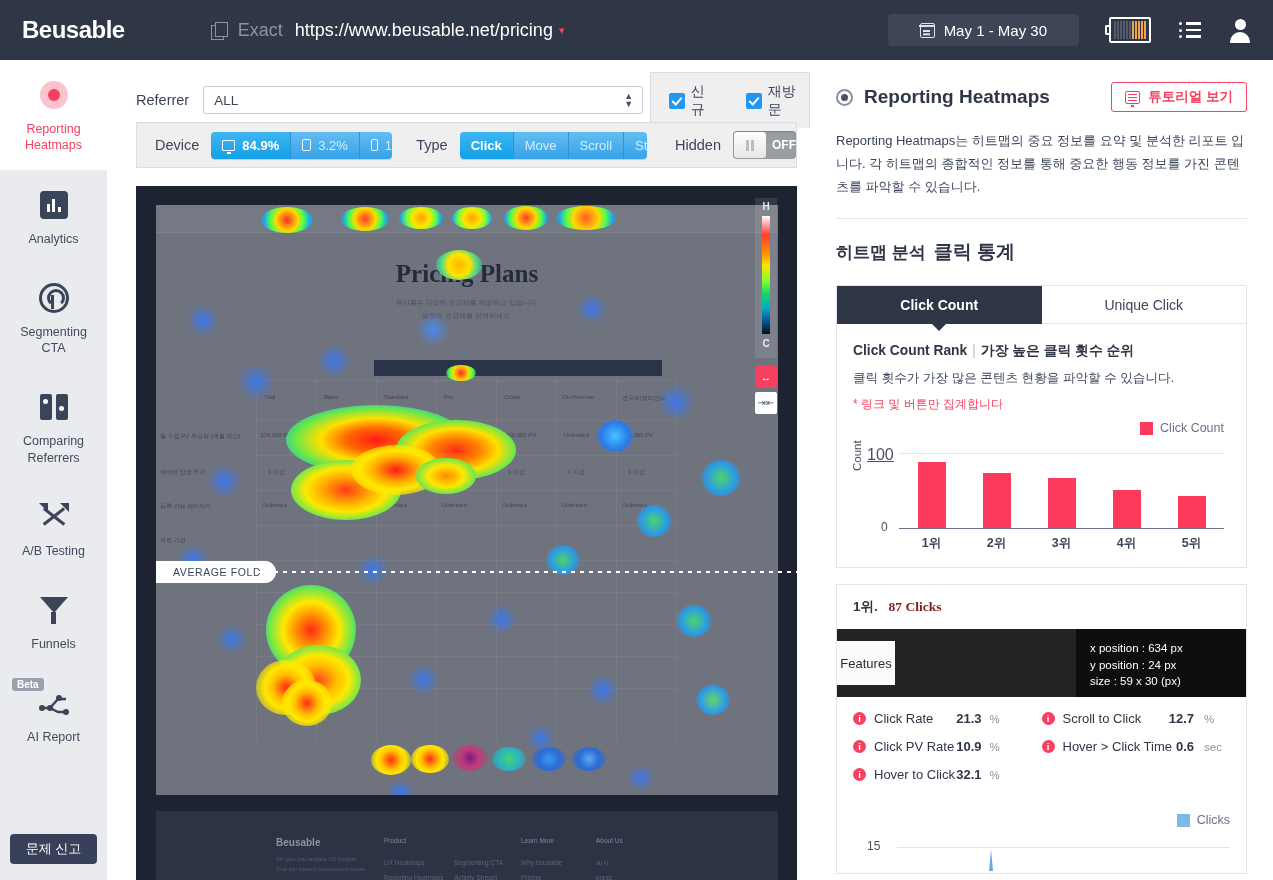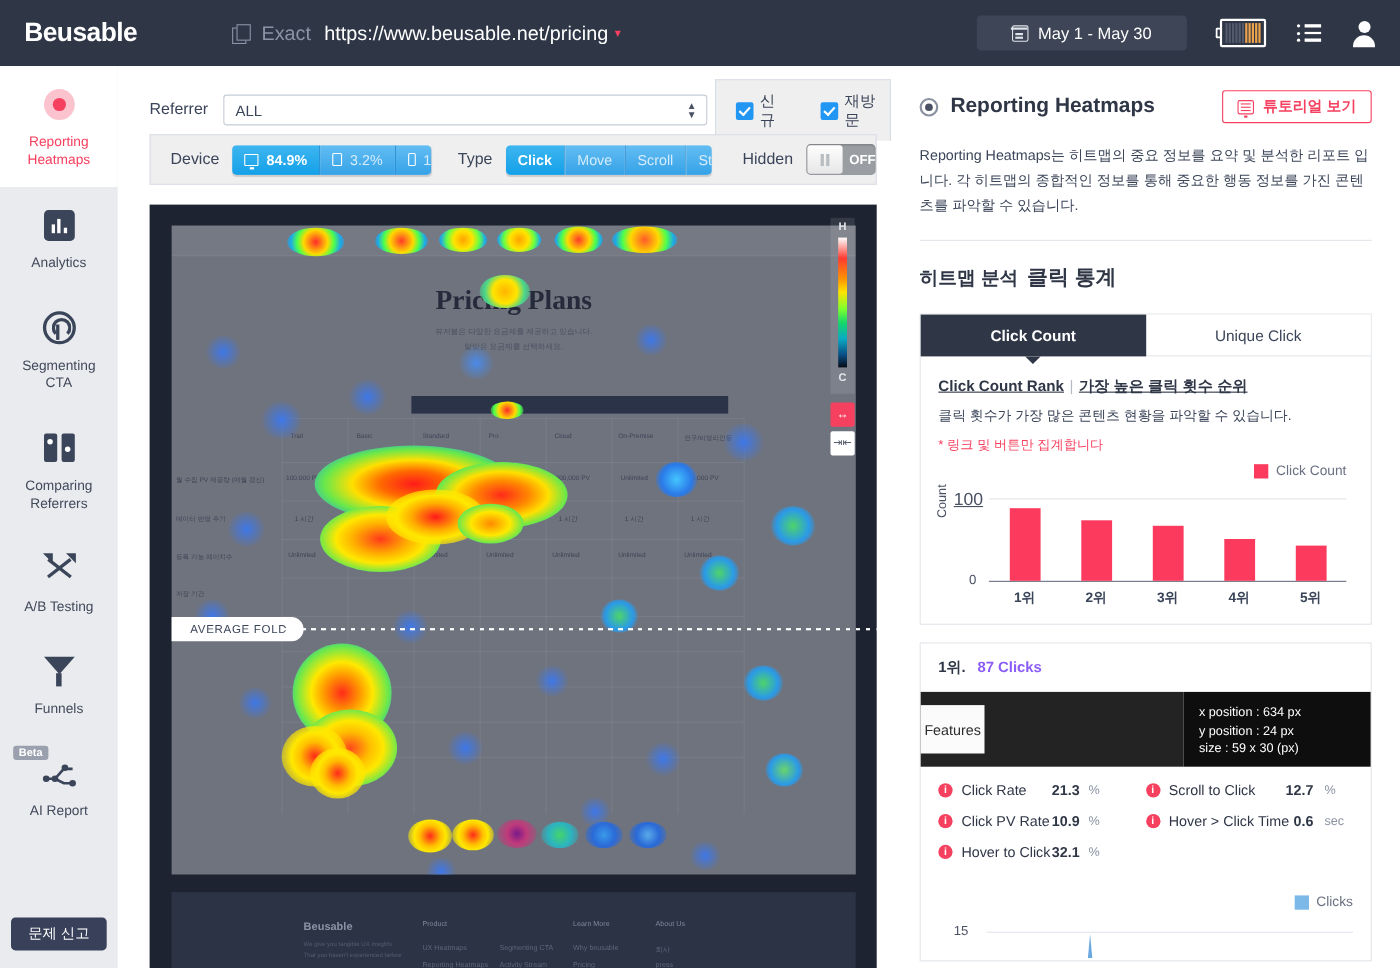--- a/index.html
+++ b/index.html
@@ -337,21 +337,21 @@
   .tab.active {
     background: #2f3646; color: #ffffff; font-weight: bold; position: relative;
     border-bottom: none;
   }
   .tab.active:after {
     content: ""; position: absolute; bottom: -7px; left: 50%; margin-left: -7px;
     border-style: solid; border-width: 7px 7px 0 7px;
     border-color: #2f3646 transparent transparent transparent;
   }
   .card-body { padding: 18px 16px 14px 16px; }
-  .rank-title { font-size: 13.8px; color: #2f3646; font-weight: bold; text-decoration: underline; }
+  .rank-title { font-size: 13.8px; color: #2f3646; font-weight: bold; }
   .rank-title .sep { color: #b5bac4; font-weight: normal; margin: 0 5px; }
   .rank-sub { margin-top: 10px; font-size: 12.6px; color: #3b4559; }
   .rank-note { margin-top: 9px; font-size: 12px; color: #f6405f; }
 
   .chart-area { margin-top: 22px; position: relative; height: 118px; }
   .legend { position: absolute; right: 6px; top: -14px; display: flex;
     align-items: center; gap: 7px; }
   .legend-swatch { width: 13px; height: 13px; background: #fb3a5d; }
   .legend-label { font-size: 12.5px; color: #6b7182; }
   .plot { position: absolute; left: 46px; right: 6px; top: 18px; height: 76px; }
@@ -363,21 +363,21 @@
   .ylab-100 { position: absolute; left: 14px; top: 11px; font-size: 16px; color: #4a5163; text-decoration: underline; }
   .ylab-0 { position: absolute; left: 28px; top: 85px; font-size: 12px; color: #4a5163; }
   .ylab-axis { position: absolute; left: -2px; top: 36px; font-size: 11.5px;
     color: #4a5163; transform: rotate(-90deg); transform-origin: left top; }
   .xlabels { position: absolute; left: 46px; right: 6px; top: 100px;
     display: flex; justify-content: space-around; }
   .xlabels span { font-size: 12.5px; color: #3b4559; font-weight: bold; width: 28px; text-align: center; }
 
   .rank-card { margin-top: 16px; border: 1px solid #e2e5ea; }
   .rank-head { padding: 13px 16px; font-size: 13.5px; color: #2f3646; font-weight: bold; }
-  .rank-head .clicks { color: #8b5cf6; margin-left: 7px; }
+  .rank-head .clicks { color: #7f1d1d; margin-left: 7px; font-family: Liberation Serif, serif; }
   .rank-preview { display: flex; height: 68px; }
   .preview-box {
     flex: 1; background: #232323; display: flex; align-items: center; justify-content: flex-start;
   }
   .preview-thumb {
     background: #fbfbfb; width: 58px; height: 44px; display: flex;
     align-items: center; justify-content: center; font-size: 13px; color: #2c2c2c;
   }
   .preview-meta {
     width: 170px; background: #0e0e0e; color: #ffffff; font-size: 11.5px;

